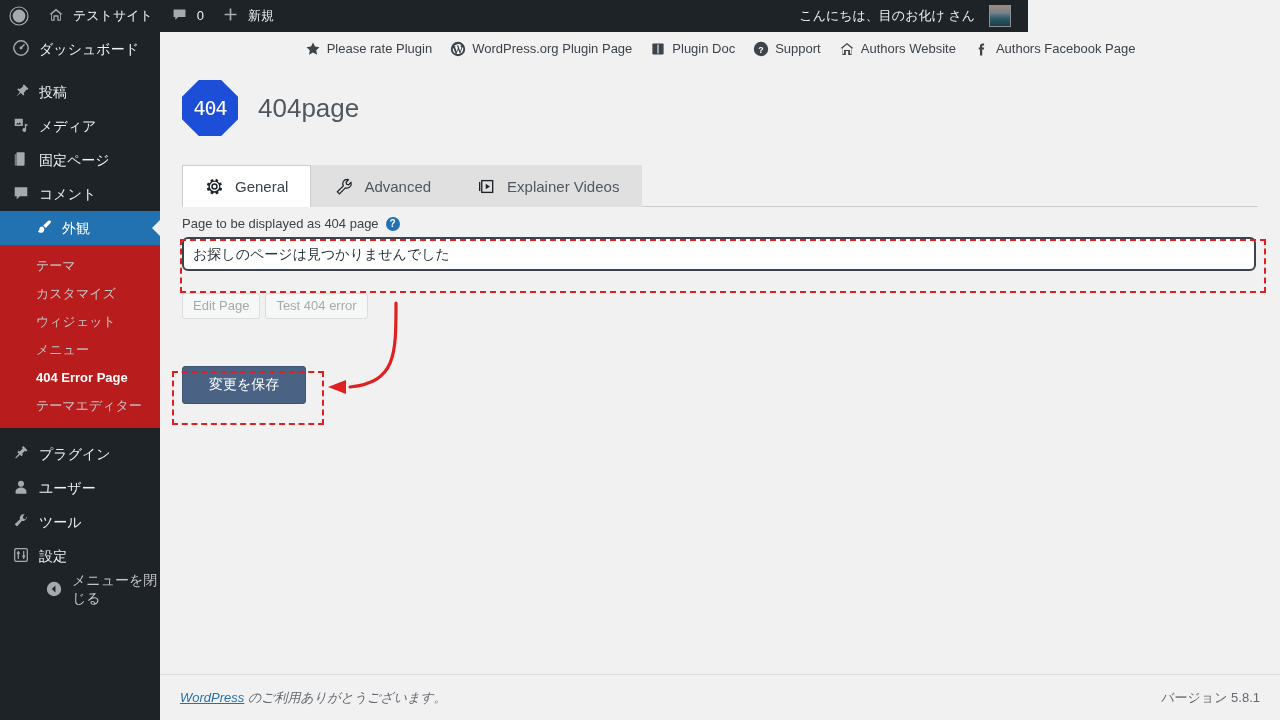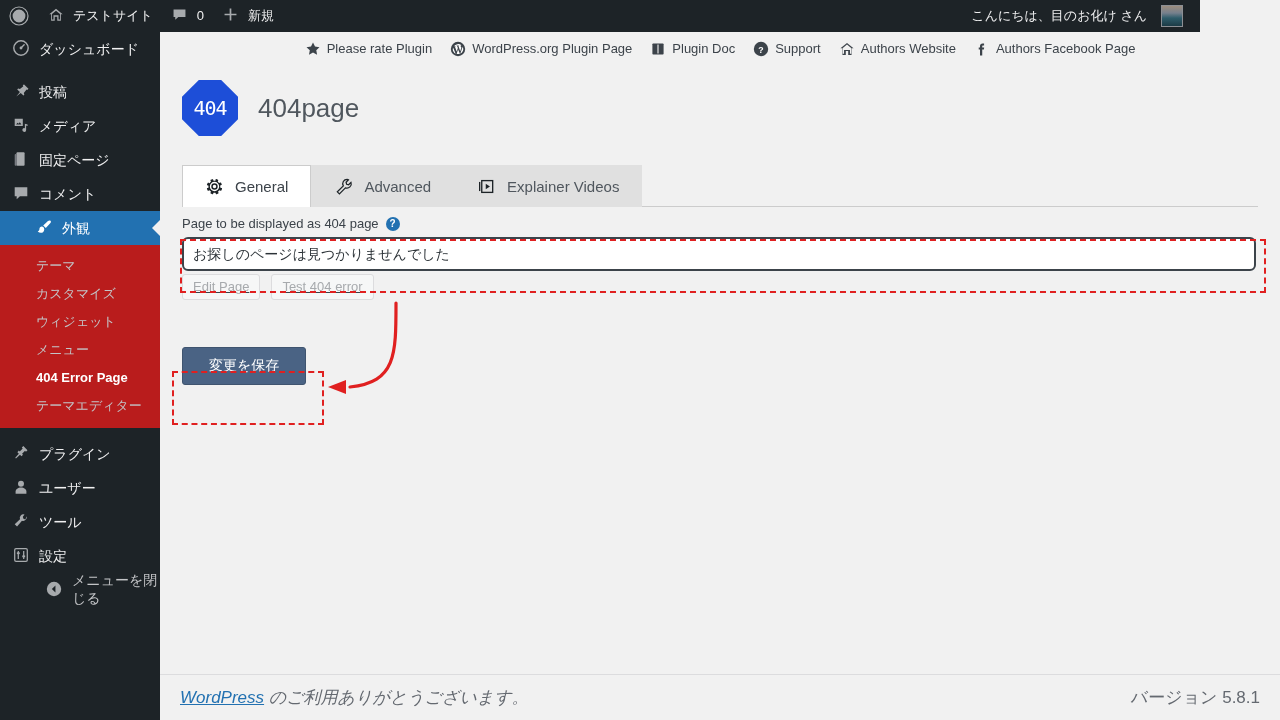--- a/index.html
+++ b/index.html
@@ -6,21 +6,21 @@
   html, body { margin:0; padding:0; }
   body {
     width:1280px; height:720px; overflow:hidden;
     font-family:"Liberation Sans", sans-serif;
     background:#f1f1f1; color:#3c434a;
     font-size:13px; position:relative;
   }
 
   
   #adminbar {
-    position:absolute; top:0; left:0; width:1200px; height:32px;
+    position:absolute; top:0; left:0; width:1028px; height:32px;
     background:#1d2327; color:#f0f0f1;
     display:flex; align-items:center; font-size:13px; z-index:50;
   }
   #adminbar .ab-left { display:flex; align-items:center; height:32px; }
   #adminbar .ab-right { margin-left:auto; display:flex; align-items:center; height:32px; padding-right:8px; }
   .ab-item {
     display:flex; align-items:center; gap:6px;
     height:32px; padding:0 9px; color:#f0f0f1; white-space:nowrap;
   }
   .ab-item .abtxt { line-height:32px; }
@@ -114,21 +114,21 @@
     width:1074px; height:34px; font-size:14px;
     border:2px solid #3c434a; border-radius:6px; background:#fff;
     color:#2c3338; padding:0 30px 0 9px;
     -webkit-appearance:none; appearance:none;
     font-family:"Liberation Sans", sans-serif;
   }
   .chev {
     position:absolute; right:12px; top:11px; width:12px; height:12px;
     pointer-events:none;
   }
-  .btn-row { display:flex; gap:11px; margin-top:3px;text-decoration:underline; }
+  .btn-row { display:flex; gap:5px; margin-top:22px; }
   .sbtn {
     background:#f6f7f7; border:1px solid #dcdcde; color:#a7aaad;
     border-radius:3px; font-size:13px; padding:3px 10px; line-height:18px;
     font-family:"Liberation Sans", sans-serif;
   }
   .save-wrap { margin-top:47px; }
   .save-btn {
     background:#4a6384; border:1px solid #3f546f; color:#fff;
     border-radius:3px; font-size:14px; padding:9px 26px;
     font-family:"Liberation Sans", sans-serif;
@@ -139,21 +139,21 @@
     position:absolute; border:2px dashed #e02020; pointer-events:none;
   }
   #ann-select { left:180px; top:239px; width:1086px; height:54px; }
   #ann-save   { left:172px; top:371px; width:152px; height:54px; }
   #ann-arrow  { position:absolute; left:310px; top:300px; pointer-events:none; }
 
   
   .footer {
     position:absolute; bottom:0; left:0; width:1120px; height:46px;
     border-top:1px solid #dcdcde; background:#f1f1f1;
-    display:flex; align-items:center; padding:0 20px; font-size:17px; color:#646970;
+    display:flex; align-items:center; padding:0 20px; font-size:13px; color:#646970;
     font-style:italic;
   }
   .footer a { color:#2271b1; text-decoration:underline; }
   .footer .right { margin-left:auto; font-style:normal; }
 </style>
 </head>
 <body>
 
 <div id="adminbar">
   <div class="ab-left">

